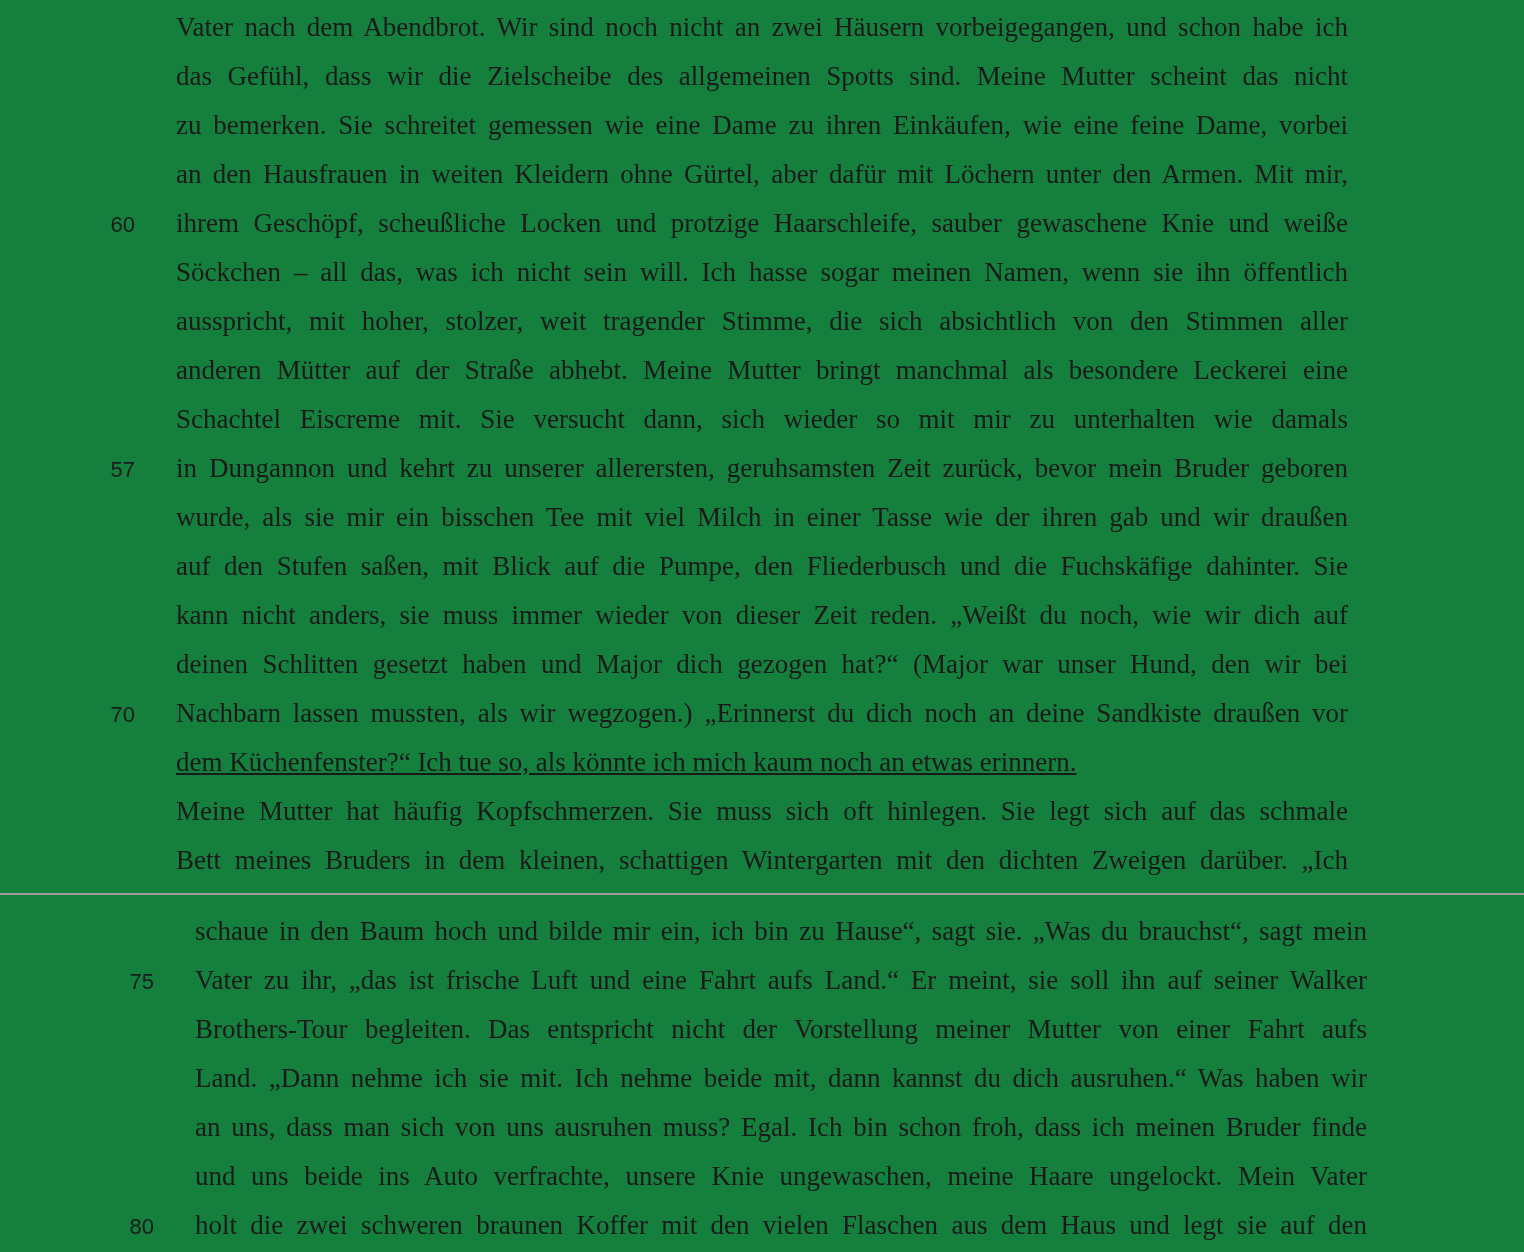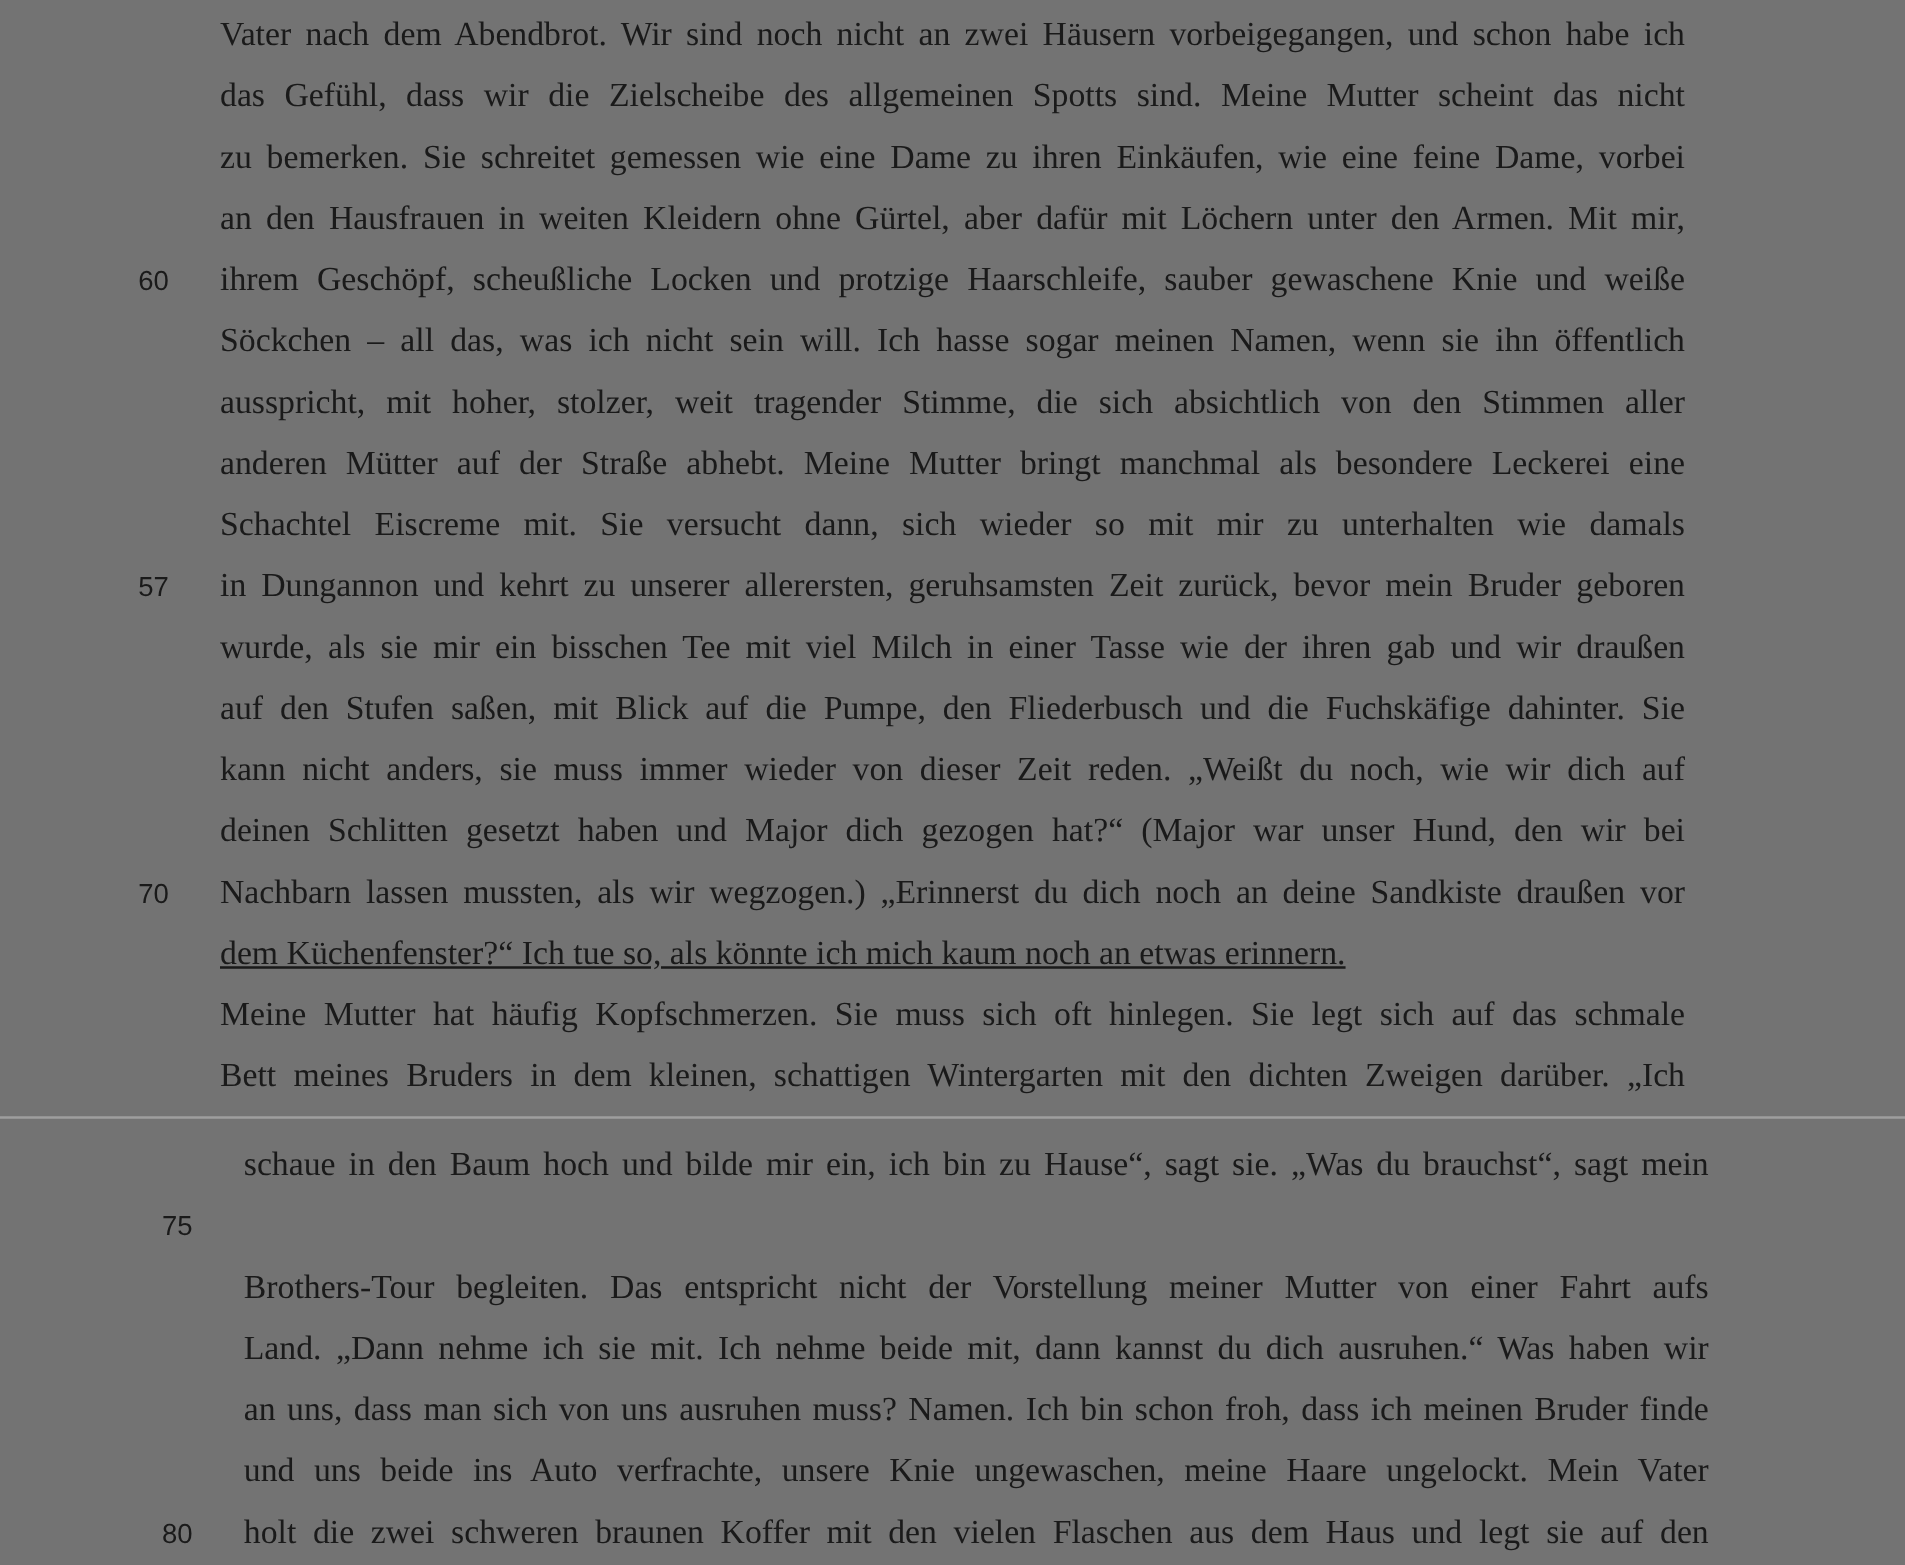--- a/index.html
+++ b/index.html
@@ -4,21 +4,21 @@
 <style>
   html, body {
     margin: 0;
     padding: 0;
     background: #ffffff;
   }
   .page {
     position: relative;
     width: 1524px;
     height: 1252px;
-    background: #737373;
+    background: #15803d;
     overflow: hidden;
     color: #1a1a1a;
     font-family: "Liberation Serif", "DejaVu Serif", serif;
   }
   .block {
     padding-top: 3px;
   }
   .block.second {
     padding-top: 12px;
     padding-left: 19px;
@@ -157,35 +157,36 @@
 </div>
   <hr class="divider">
   <div class="block second" id="block-1">
   <div class="row">
     <span class="gutter"></span>
     <span class="text">schaue in den Baum hoch und bilde mir ein, ich bin zu Hause“, sagt sie. „Was du brauchst“, sagt mein</span>
   </div>
 
   <div class="row">
     <span class="gutter">75</span>
+    <span class="text">Vater zu ihr, „das ist frische Luft und eine Fahrt aufs Land.“ Er meint, sie soll ihn auf seiner Walker</span>
   </div>
 
   <div class="row">
     <span class="gutter"></span>
     <span class="text">Brothers-Tour begleiten. Das entspricht nicht der Vorstellung meiner Mutter von einer Fahrt aufs</span>
   </div>
 
   <div class="row">
     <span class="gutter"></span>
     <span class="text">Land. „Dann nehme ich sie mit. Ich nehme beide mit, dann kannst du dich ausruhen.“ Was haben wir</span>
   </div>
 
   <div class="row">
     <span class="gutter"></span>
-    <span class="text">an uns, dass man sich von uns ausruhen muss? Namen. Ich bin schon froh, dass ich meinen Bruder finde</span>
+    <span class="text">an uns, dass man sich von uns ausruhen muss? Egal. Ich bin schon froh, dass ich meinen Bruder finde</span>
   </div>
 
   <div class="row">
     <span class="gutter"></span>
     <span class="text">und uns beide ins Auto verfrachte, unsere Knie ungewaschen, meine Haare ungelockt. Mein Vater</span>
   </div>
 
   <div class="row">
     <span class="gutter">80</span>
     <span class="text">holt die zwei schweren braunen Koffer mit den vielen Flaschen aus dem Haus und legt sie auf den</span>

